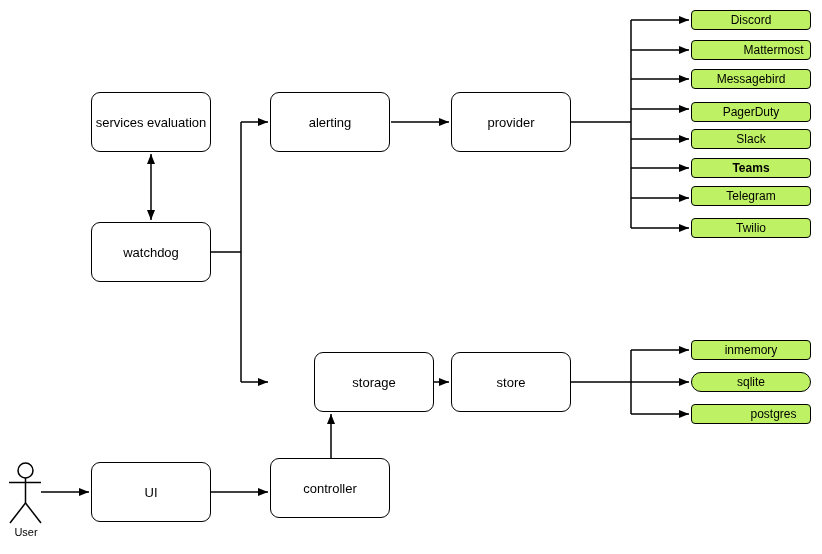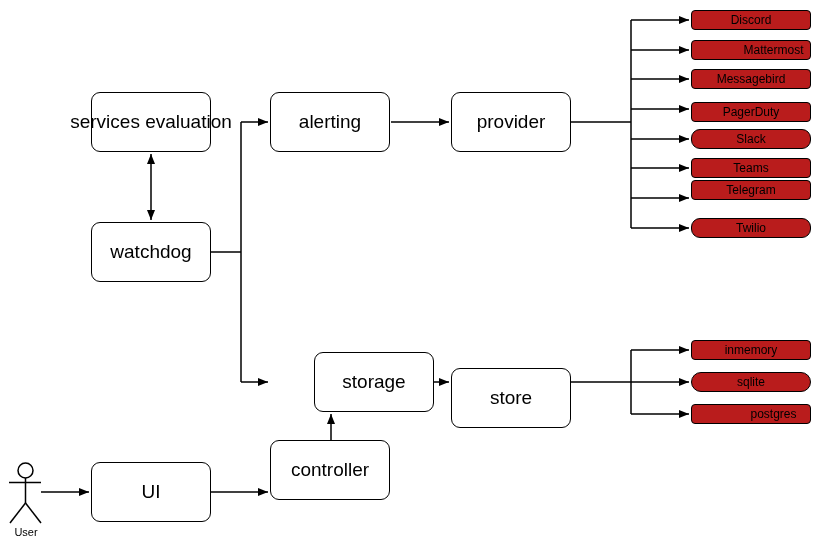--- a/index.html
+++ b/index.html
@@ -26,30 +26,30 @@
     position: absolute;
     box-sizing: border-box;
     width: 120px;
     height: 60px;
     background: #ffffff;
     border: 1.5px solid #000000;
     border-radius: 9px;
     display: flex;
     align-items: center;
     justify-content: center;
-    font-size: 19px;
+    font-size: 13px;
     color: #000000;
     white-space: nowrap;
   }
   .leaf {
     position: absolute;
     box-sizing: border-box;
     width: 120px;
     height: 20px;
-    background: #b91c1c;
+    background: #bef264;
     border: 1.5px solid #000000;
     border-radius: 4px;
     display: flex;
     align-items: center;
     justify-content: center;
     font-size: 12px;
     color: #000000;
     white-space: nowrap;
   }
   .actor-label {
@@ -123,34 +123,34 @@
   <div class="node" style="left:91px; top:92px;">services evaluation</div>
 
   <div class="node" style="left:91px; top:222px;">watchdog</div>
 
   <div class="node" style="left:270px; top:92px;">alerting</div>
 
   <div class="node" style="left:451px; top:92px;">provider</div>
 
   <div class="node" style="left:270px; top:352px;margin-left:44px;">storage</div>
 
-  <div class="node" style="left:451px; top:368px;text-align:center;">store</div>
+  <div class="node" style="left:451px; top:352px;text-align:center;">store</div>
 
   <div class="node" style="left:91px; top:462px;">UI</div>
 
-  <div class="node" style="left:270px; top:440px;">controller</div>
+  <div class="node" style="left:270px; top:458px;">controller</div>
 
   <div class="leaf" style="left:691px; top:10px;">Discord</div>
   <div class="leaf" style="left:691px; top:40px;padding-left:45px;">Mattermost</div>
   <div class="leaf" style="left:691px; top:69px;">Messagebird</div>
   <div class="leaf" style="left:691px; top:102px;">PagerDuty</div>
-  <div class="leaf" style="left:691px; top:129px;border-radius:9px;">Slack</div>
-  <div class="leaf" style="left:691px; top:158px;">Teams</div>
-  <div class="leaf" style="left:691px; top:180px;">Telegram</div>
-  <div class="leaf" style="left:691px; top:218px;border-radius:9px;">Twilio</div>
+  <div class="leaf" style="left:691px; top:129px;">Slack</div>
+  <div class="leaf" style="left:691px; top:158px;font-weight:bold;">Teams</div>
+  <div class="leaf" style="left:691px; top:186px;">Telegram</div>
+  <div class="leaf" style="left:691px; top:218px;">Twilio</div>
 
   <div class="leaf" style="left:691px; top:340px;">inmemory</div>
   <div class="leaf" style="left:691px; top:372px;border-radius:10px;">sqlite</div>
   <div class="leaf" style="left:691px; top:404px;padding-left:45px;">postgres</div>
 
   <div class="actor-label">User</div>
 
 </div>
 
 </body></html>

